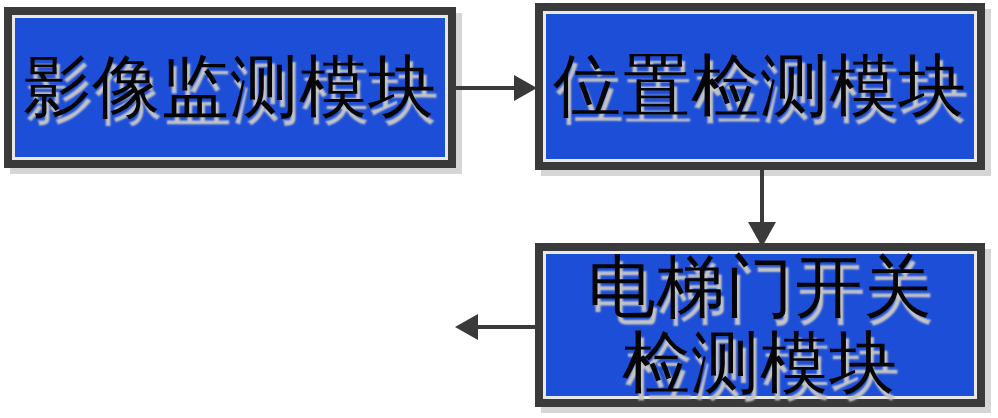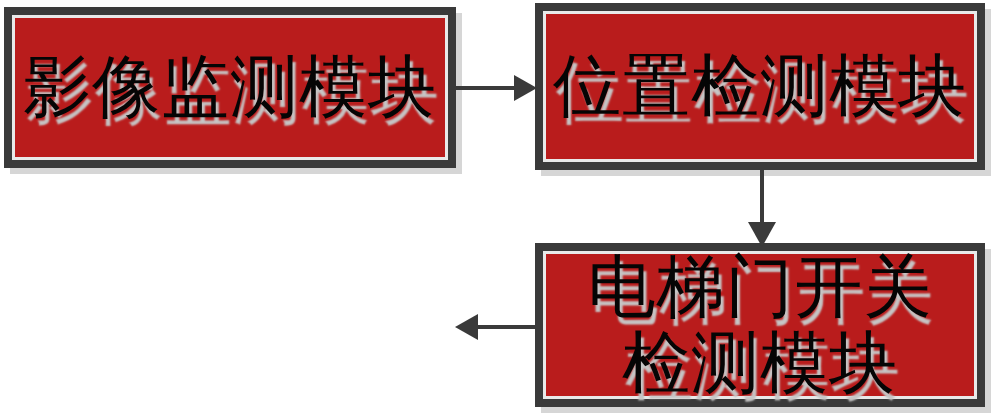--- a/index.html
+++ b/index.html
@@ -12,21 +12,21 @@
     width: 998px;
     height: 418px;
     background: #ffffff;
     overflow: hidden;
     font-family: "Liberation Serif", "DejaVu Serif", serif;
   }
   .module-box {
     position: absolute;
     box-sizing: border-box;
     border: 8px solid #3a3a3a;
-    background: #b91c1c;
+    background: #1d4ed8;
     box-shadow: 6px 6px 0 #d6d6d6, inset 0 0 0 3px #e9e9e9;
     display: flex;
     align-items: center;
     justify-content: center;
     text-align: center;
   }
   .module-label {
     display: block;
     font-size: 68px;
     line-height: 1.12;

